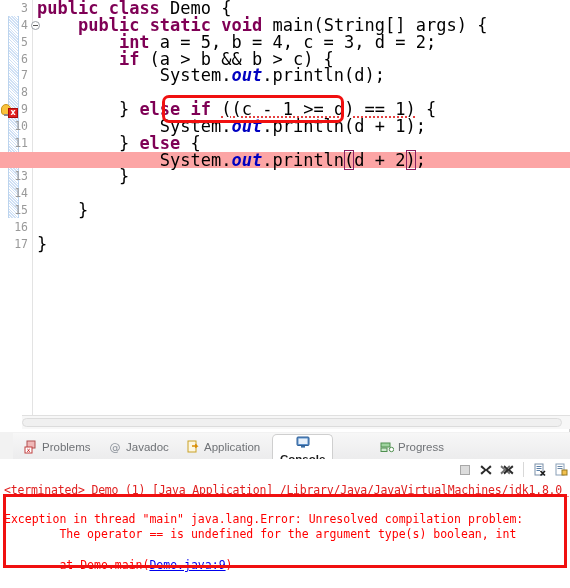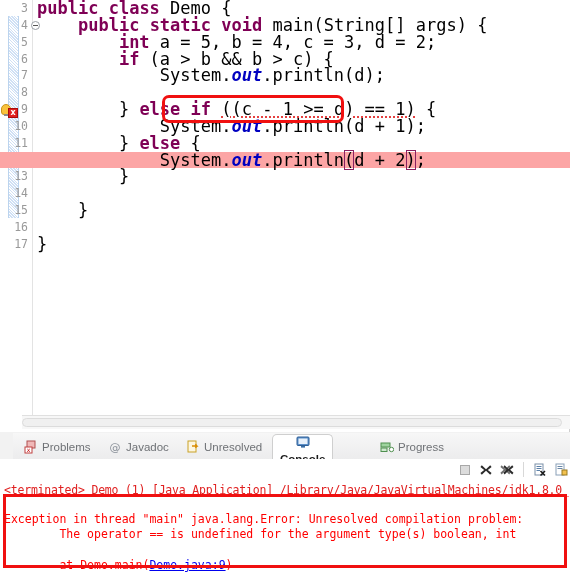--- a/index.html
+++ b/index.html
@@ -403,21 +403,21 @@
           </span>
           <span>Javadoc</span>
         </div>
         <div class="tab" style="left: 166px;">
           <span>
             <svg class="ticon" viewBox="0 0 14 14">
               <rect x="2" y="1" width="8" height="11" fill="#fdf6e0" stroke="#c9a227"></rect>
               <path d="M6 6 h5 l-1.6 -1.8 M11 6 l-1.6 1.8" stroke="#d98c00" fill="none" stroke-width="1.4"></path>
             </svg>
           </span>
-          <span>Unresolved</span>
+          <span>Application</span>
         </div>
         <div class="tab active" style="left: 259px; flex-direction: column;">
           <span>
             <svg class="ticon" viewBox="0 0 14 14">
               <rect x="1" y="2" width="12" height="8.5" rx="1" fill="#5b8fc9" stroke="#2f5f96"></rect>
               <rect x="2.5" y="3.5" width="9" height="5.5" fill="#e8f1fb"></rect>
               <rect x="5" y="11" width="4" height="1.6" fill="#3a6ea5"></rect>
             </svg>
           </span>
           <span>Console</span>

